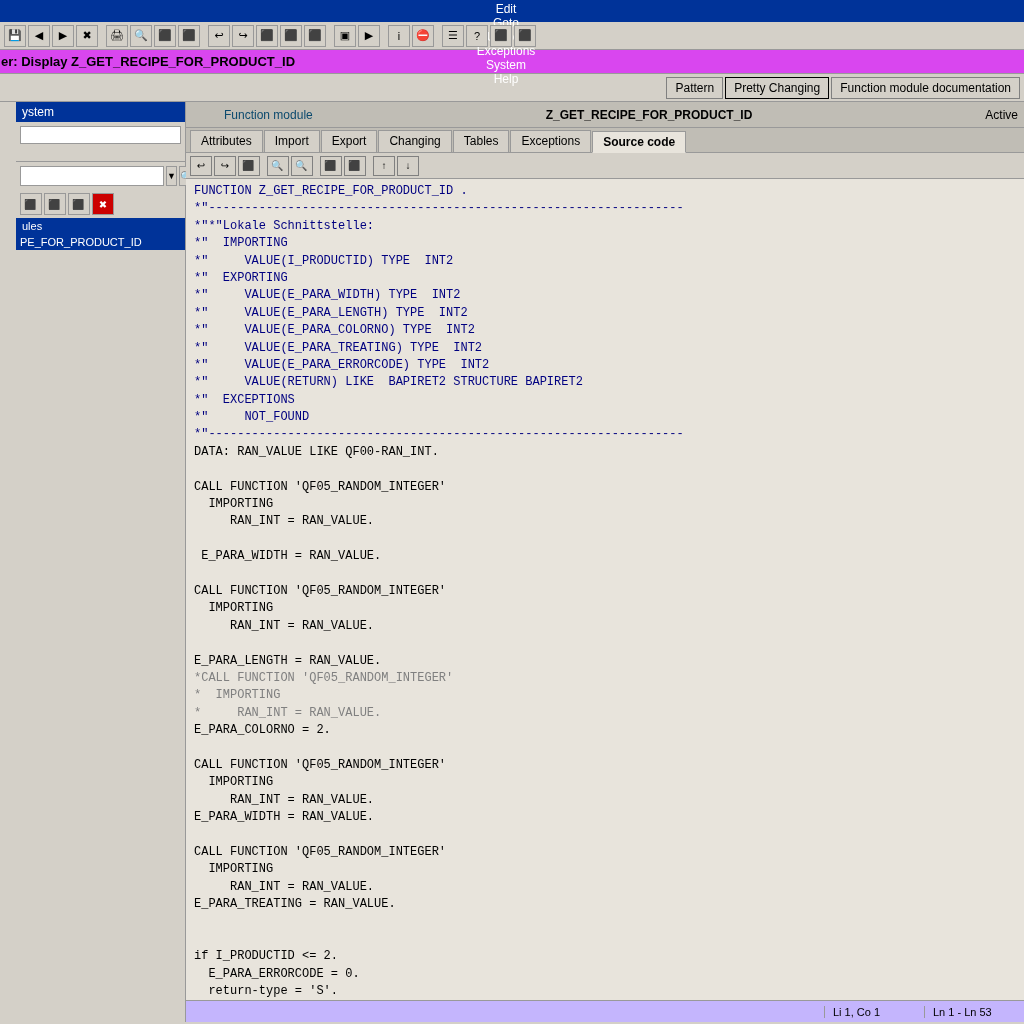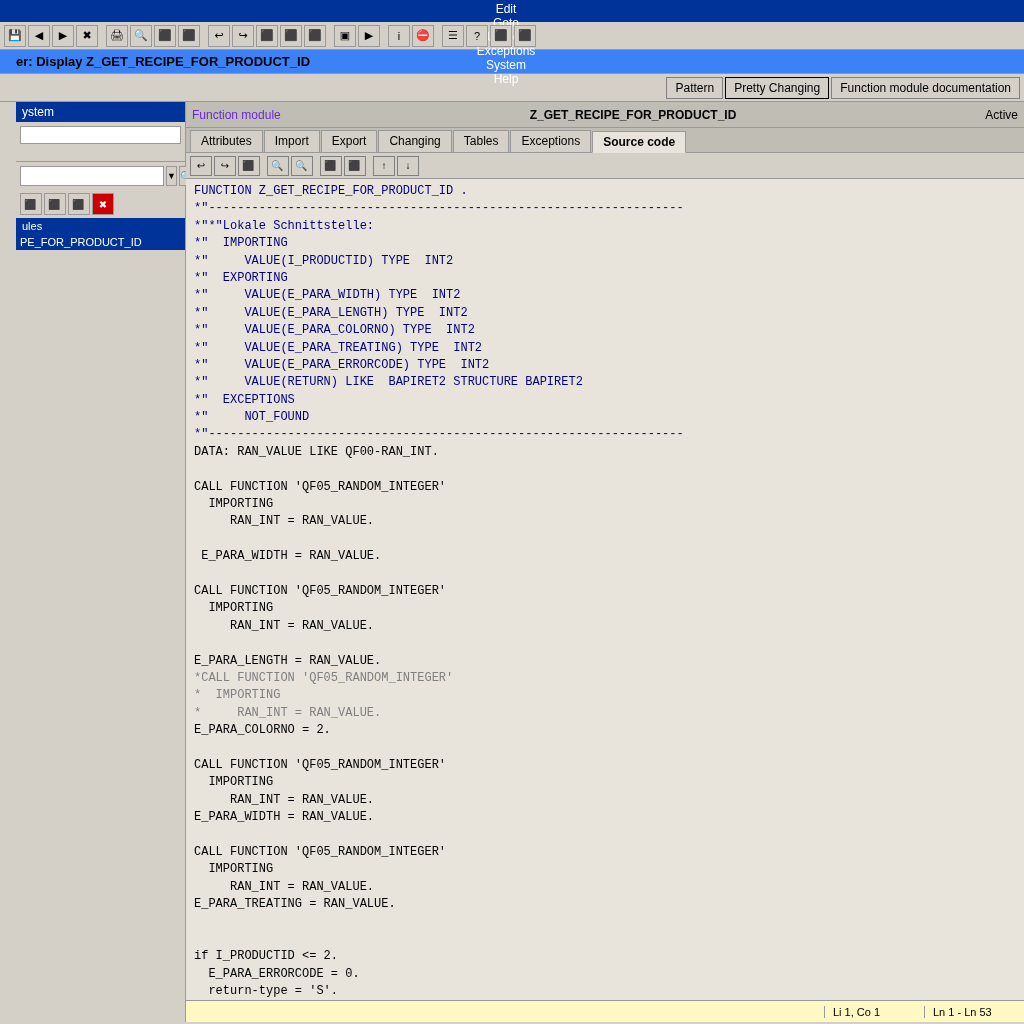--- a/index.html
+++ b/index.html
@@ -36,22 +36,22 @@
       background: #d4d0c8;
       border: 1px solid #999;
       display: flex; align-items: center; justify-content: center;
       cursor: pointer;
       font-size: 11px;
     }
     .toolbar-sep { width: 4px; }
 
     
     .title-bar {
-      background: #3b82f6;
-      padding: 4px 16px;
+      background: #d946ef;
+      padding: 4px 1px;
       font-size: 13px;
       font-weight: bold;
       color: #000;
       border-bottom: 1px solid #999;
     }
 
     
     .toolbar2 {
       background: #d4d0c8;
       border-bottom: 1px solid #999;
@@ -162,21 +162,22 @@
       background: #c0bdb5;
       border-bottom: 1px solid #999;
       display: flex;
       align-items: center;
       padding: 3px 6px;
       height: 26px;
       gap: 8px;
     }
     .fm-label {
       font-size: 12px;
-      color: #6d28d9;
+      color: #0c4a6e;
+      margin-left: 32px;
     }
     .fm-name {
       font-size: 12px;
       font-weight: bold;
       color: #000;
       flex: 1;
       text-align: center;
     }
     .fm-status {
       font-size: 12px;
@@ -234,21 +235,21 @@
       overflow-y: auto;
       padding: 4px 8px;
       font-family: 'Courier New', monospace;
       font-size: 12px;
       line-height: 1.4;
       color: #000080;
     }
 
     
     .status-bar {
-      background: #fef9c3;
+      background: #c4b5fd;
       border-top: 1px solid #999;
       display: flex;
       align-items: center;
       height: 22px;
       font-size: 11px;
     }
     .status-main {
       flex: 1;
       padding: 0 6px;
     }

